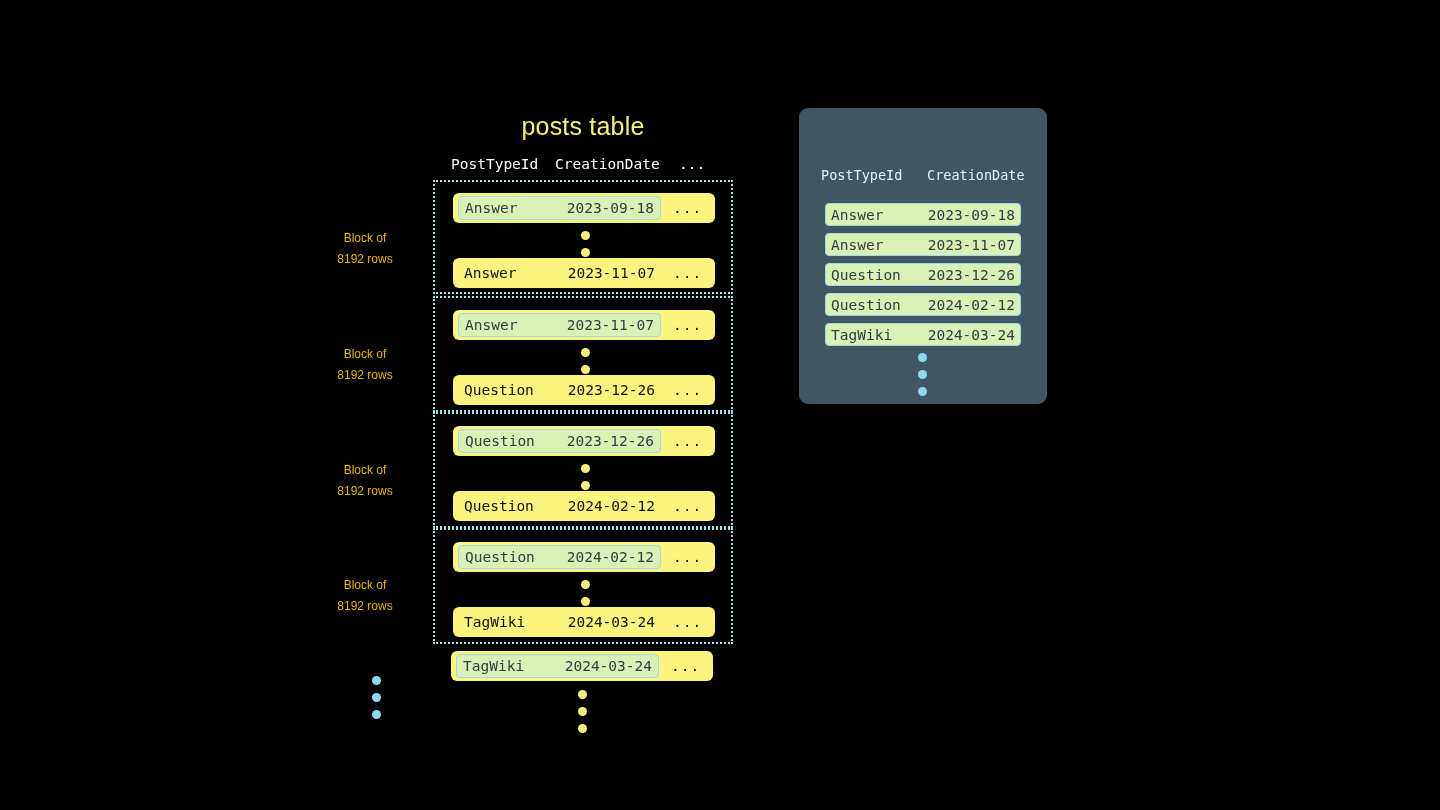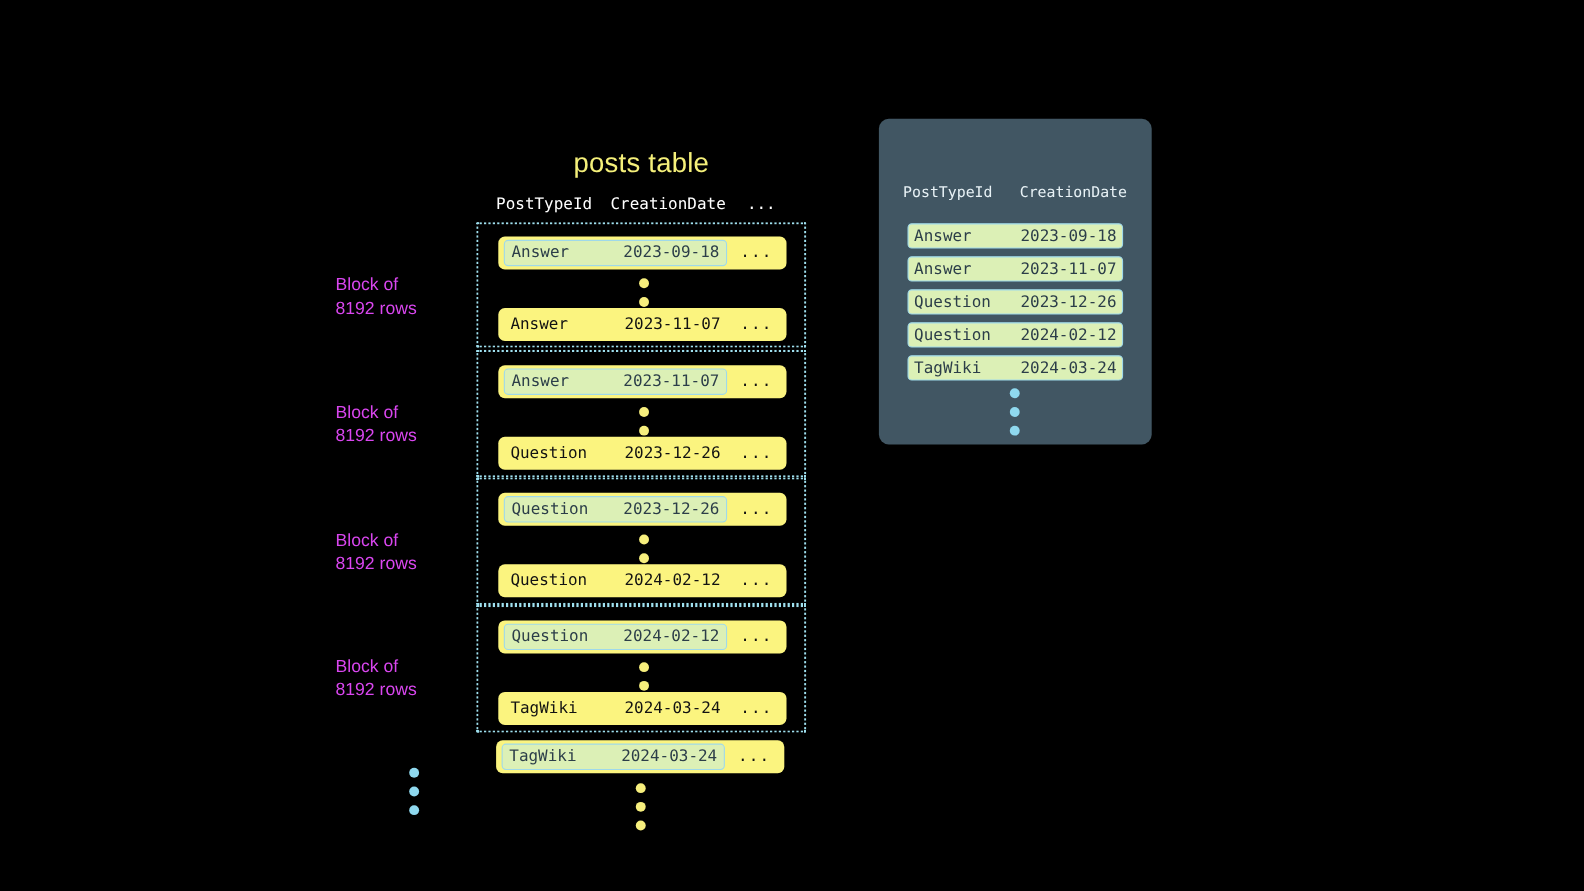--- a/index.html
+++ b/index.html
@@ -12,21 +12,21 @@
     height: 810px;
     position: relative;
     overflow: hidden;
     font-family: "Liberation Sans", sans-serif;
   }
 
   
   #posts-table-group {
     position: absolute;
     left: 300px;
-    top: 122px;
+    top: 100px;
     width: 460px;
     height: 640px;
   }
 
   .table-title {
     position: absolute;
     left: 133px;
     top: 12px;
     width: 300px;
     text-align: center;
@@ -61,22 +61,23 @@
     left: 133px;
     width: 300px;
     box-sizing: border-box;
     border: 2px dotted #9fe0ef;
     border-radius: 1px;
   }
 
   .block-label {
     position: absolute;
     width: 120px;
-    color: #d946ef;
-    font-size: 16px;
+    text-align: center;
+    color: #eab308;
+    font-size: 12px;
     line-height: 20.5px;
     font-family: "Liberation Sans", sans-serif;
   }
 
   
   .row {
     position: absolute;
     left: 18px;
     width: 262px;
     height: 30px;

